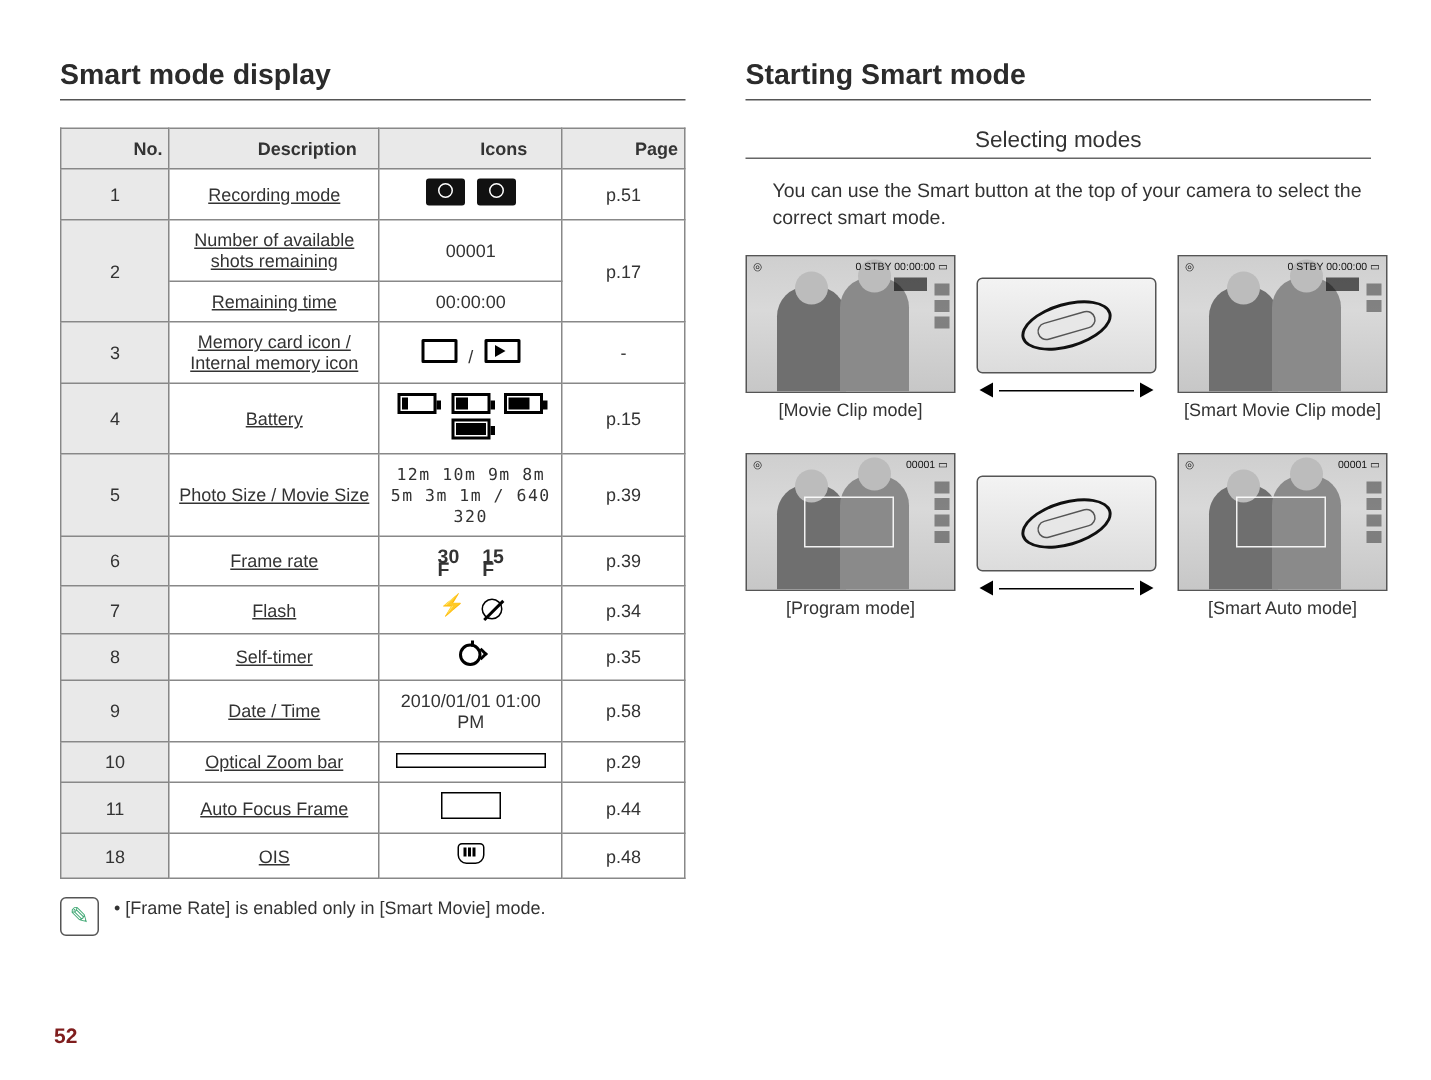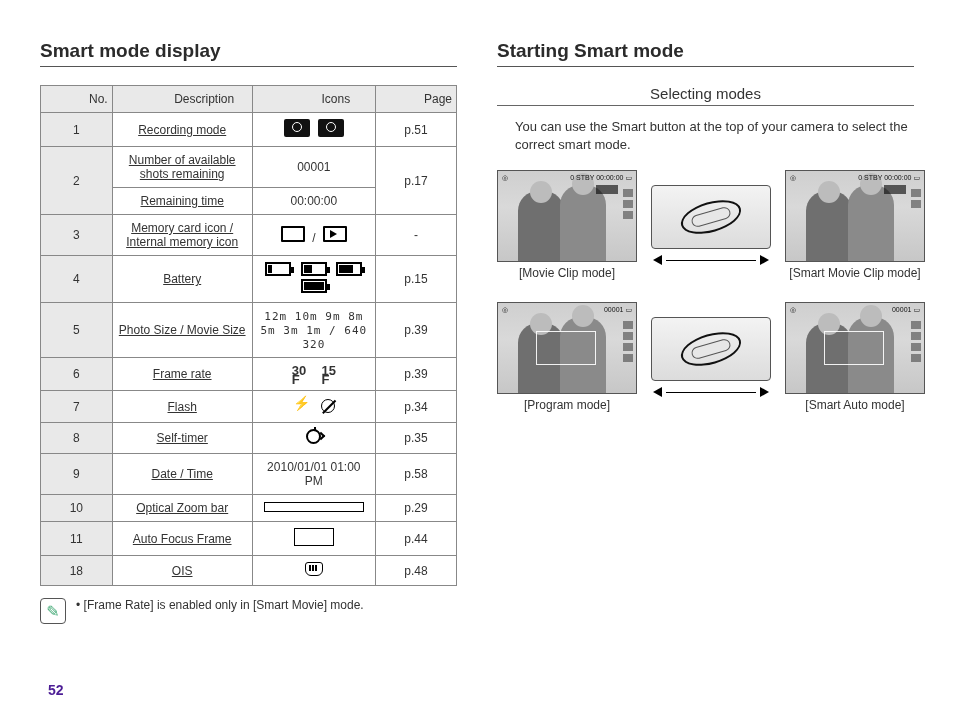--- a/index.html
+++ b/index.html
@@ -36,21 +36,21 @@
     font-size: 12px;
   }
   .icon-table th, .icon-table td {
     border: 1px solid #888;
     padding: 6px 4px;
     text-align: center;
     vertical-align: middle;
   }
   .icon-table th {
     background: #e9e9e9;
-    font-weight: normal;
+    font-weight: bold;
     padding-left: 48px;
   }
   .icon-table td.numcell {
     background: #e9e9e9;
     width: 30px;
   }
   .icon-table td.desccell { width: 140px; text-decoration: underline; }
   .icon-table td.iconcell { }
   .icon-table td.pagecell { width: 44px; }
 
@@ -167,21 +167,21 @@
     width:40px;height:12px;border:1.5px solid #555;border-radius:7px;background:#e7e7e7;
   }
   .dblarrow{display:flex;align-items:center;justify-content:center;gap:4px;margin-top:6px;}
   .dblarrow .line{height:1.4px;background:#000;flex:1;}
   .dblarrow .ah{width:0;height:0;border-top:5px solid transparent;border-bottom:5px solid transparent;}
   .dblarrow .al{border-right:9px solid #000;}
   .dblarrow .ar{border-left:9px solid #000;}
   .mode-cell{display:flex;flex-direction:column;align-items:center;}
 
   .pagenum{
-    position:absolute;left:48px;bottom:22px;color:#4c1d95;font-weight:bold;font-size:14px;text-align:right;
+    position:absolute;left:36px;bottom:22px;color:#7f1d1d;font-weight:bold;font-size:14px;text-align:right;
   }
 </style>
 </head>
 <body>
 
 <div class="page">
 
   <div class="col">
     <h2 class="section-title">Smart mode display</h2>
 

